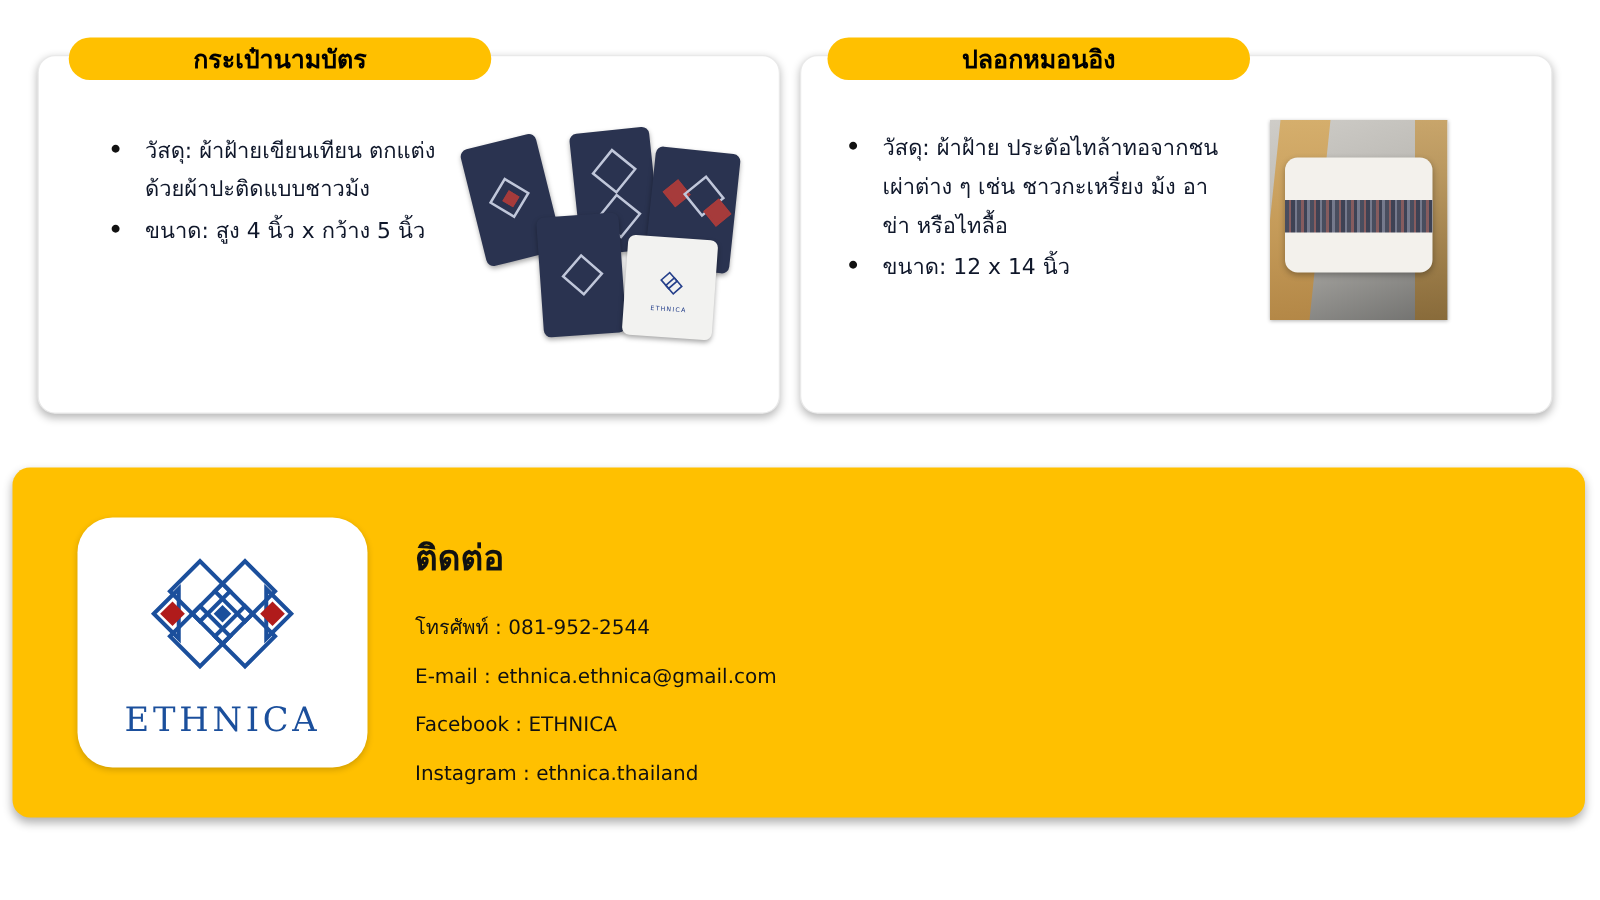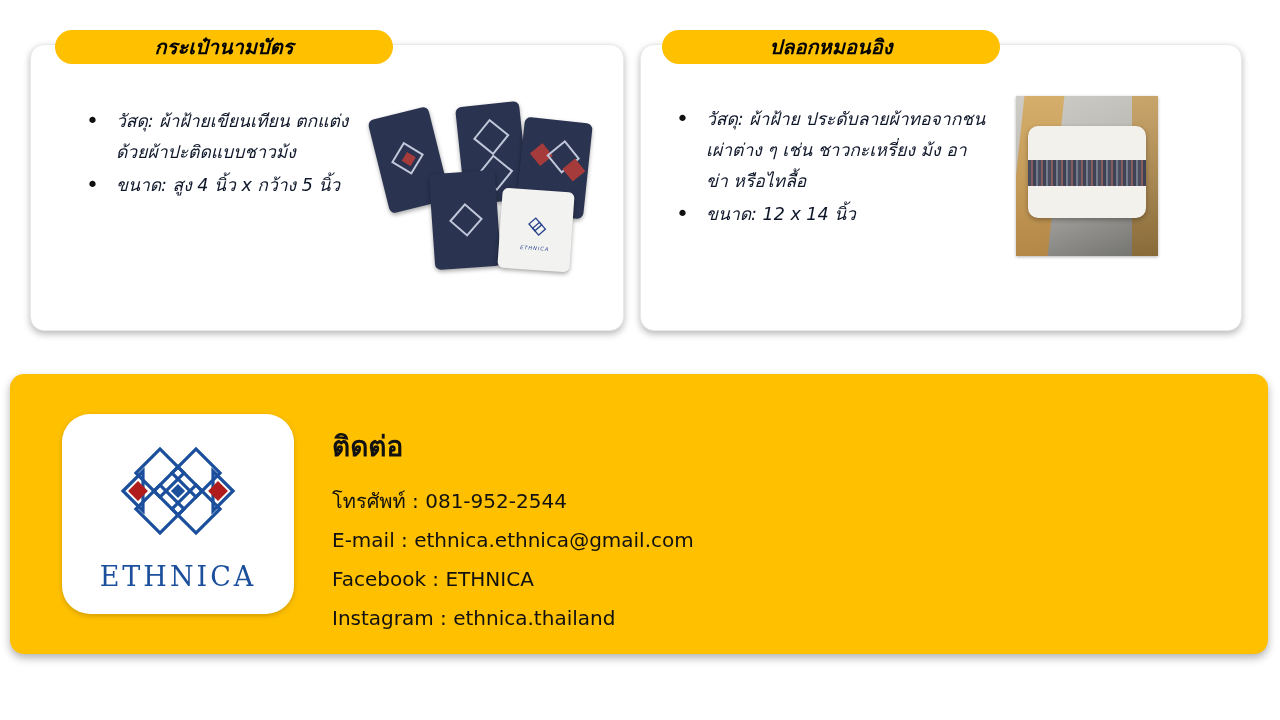--- a/index.html
+++ b/index.html
@@ -16,21 +16,20 @@
     position: relative;
   }
 
   
   .cards-row {
     position: absolute;
     left: 0;
     top: 0;
     width: 1068px;
     height: 345px;
-    font-style: italic;
   }
 
   .card {
     position: absolute;
     top: 44px;
     background: #ffffff;
     border-radius: 14px;
     box-shadow: 0 3px 7px rgba(0,0,0,0.28);
     border: 1px solid #e9e9e9;
   }
@@ -219,21 +218,21 @@
     top: 50px;
     width: 800px;
   }
   .contact-heading {
     font-size: 28px;
     font-weight: bold;
     color: #111111;
     margin: 0 0 14px 0;
   }
   .contact-line {
-    font-size: 20px;
+    font-size: 16px;
     color: #111111;
     line-height: 39px;
     white-space: nowrap;
   }
 </style>
 </head>
 <body>
 
 <div class="cards-row">
 
@@ -274,21 +273,21 @@
         <div class="lbl">ETHNICA</div>
       </div>
     </div>
   </div>
 
   <div class="card right"></div>
 
   <div class="card-title right">ปลอกหมอนอิง</div>
 
   <ul class="bullets right">
-    <li>วัสดุ: ผ้าฝ้าย ประดับลายผ้าทอจากชนเผ่าต่าง ๆ เช่น ชาวกะเหรี่ยง ม้ง อาข่า หรือไทลื้อ</li>
+    <li>วัสดุ: ผ้าฝ้าย ประดัอไทล้าทอจากชนเผ่าต่าง ๆ เช่น ชาวกะเหรี่ยง ม้ง อาข่า หรือไทลื้อ</li>
     <li>ขนาด: 12 x 14 นิ้ว</li>
   </ul>
 
   <div class="photo-right">
     <div class="wood"></div>
     <div class="wood2"></div>
     <div class="pillow">
       <div class="pillow-band"></div>
     </div>
   </div>

